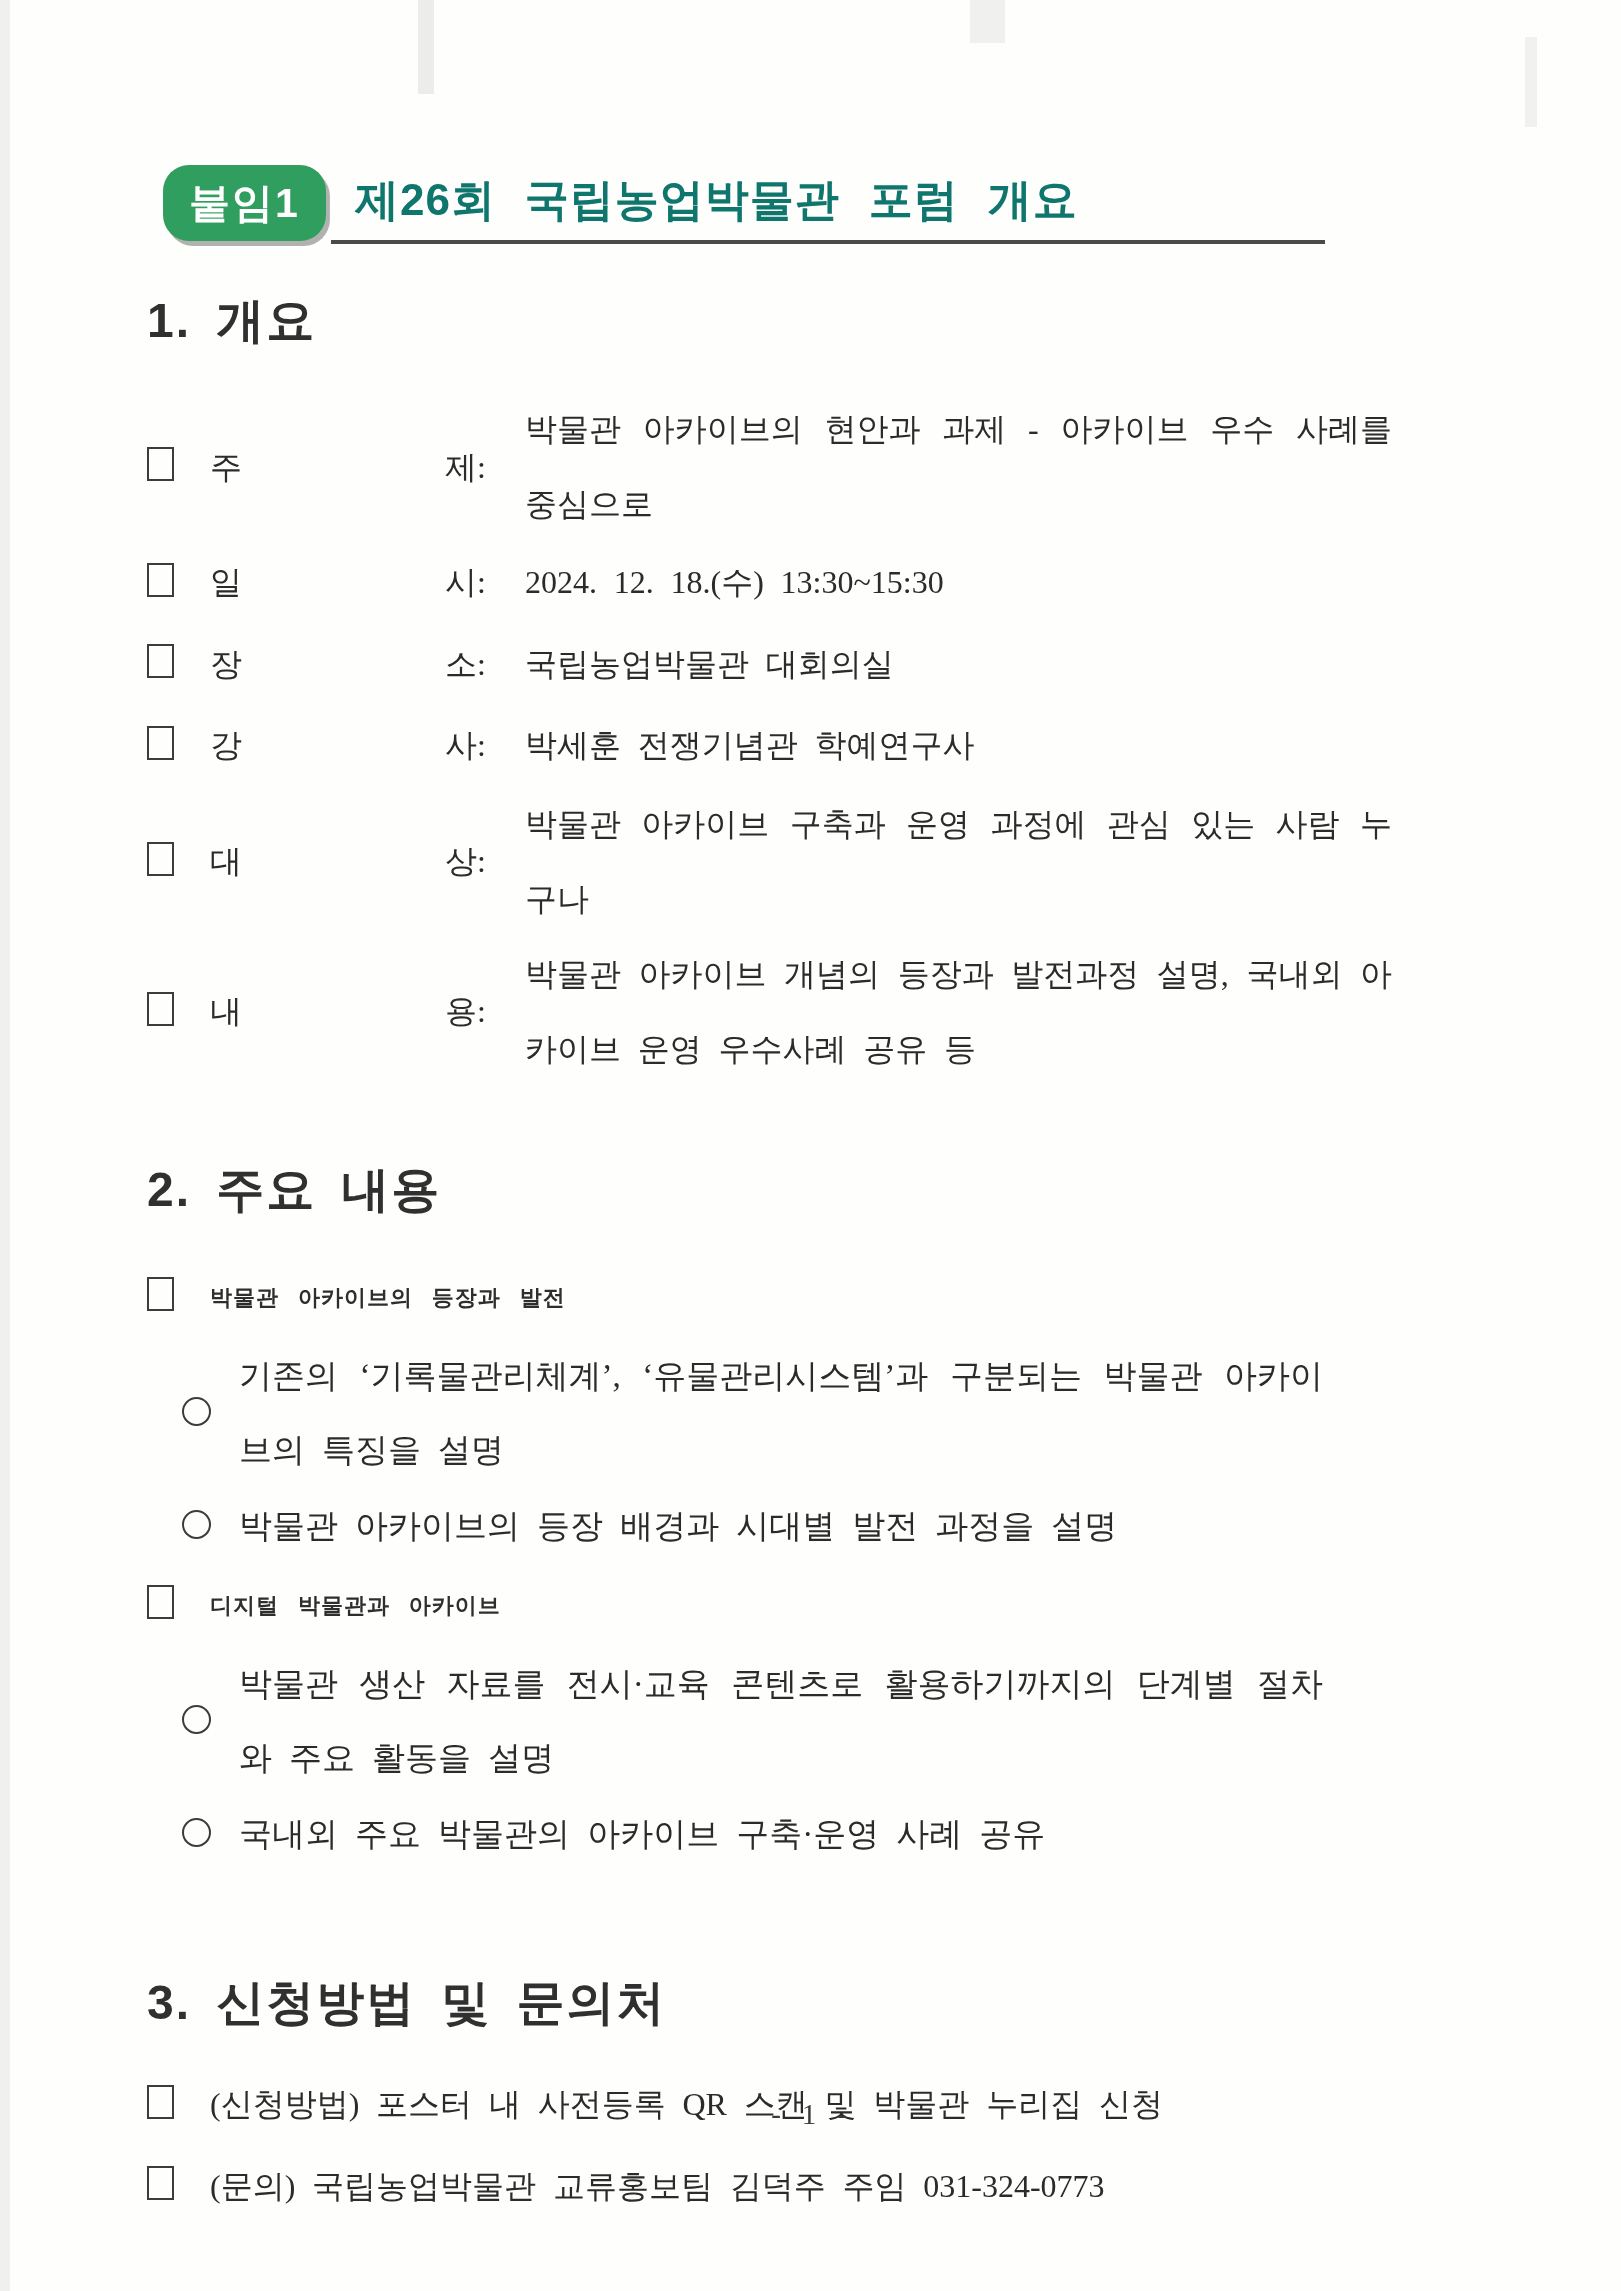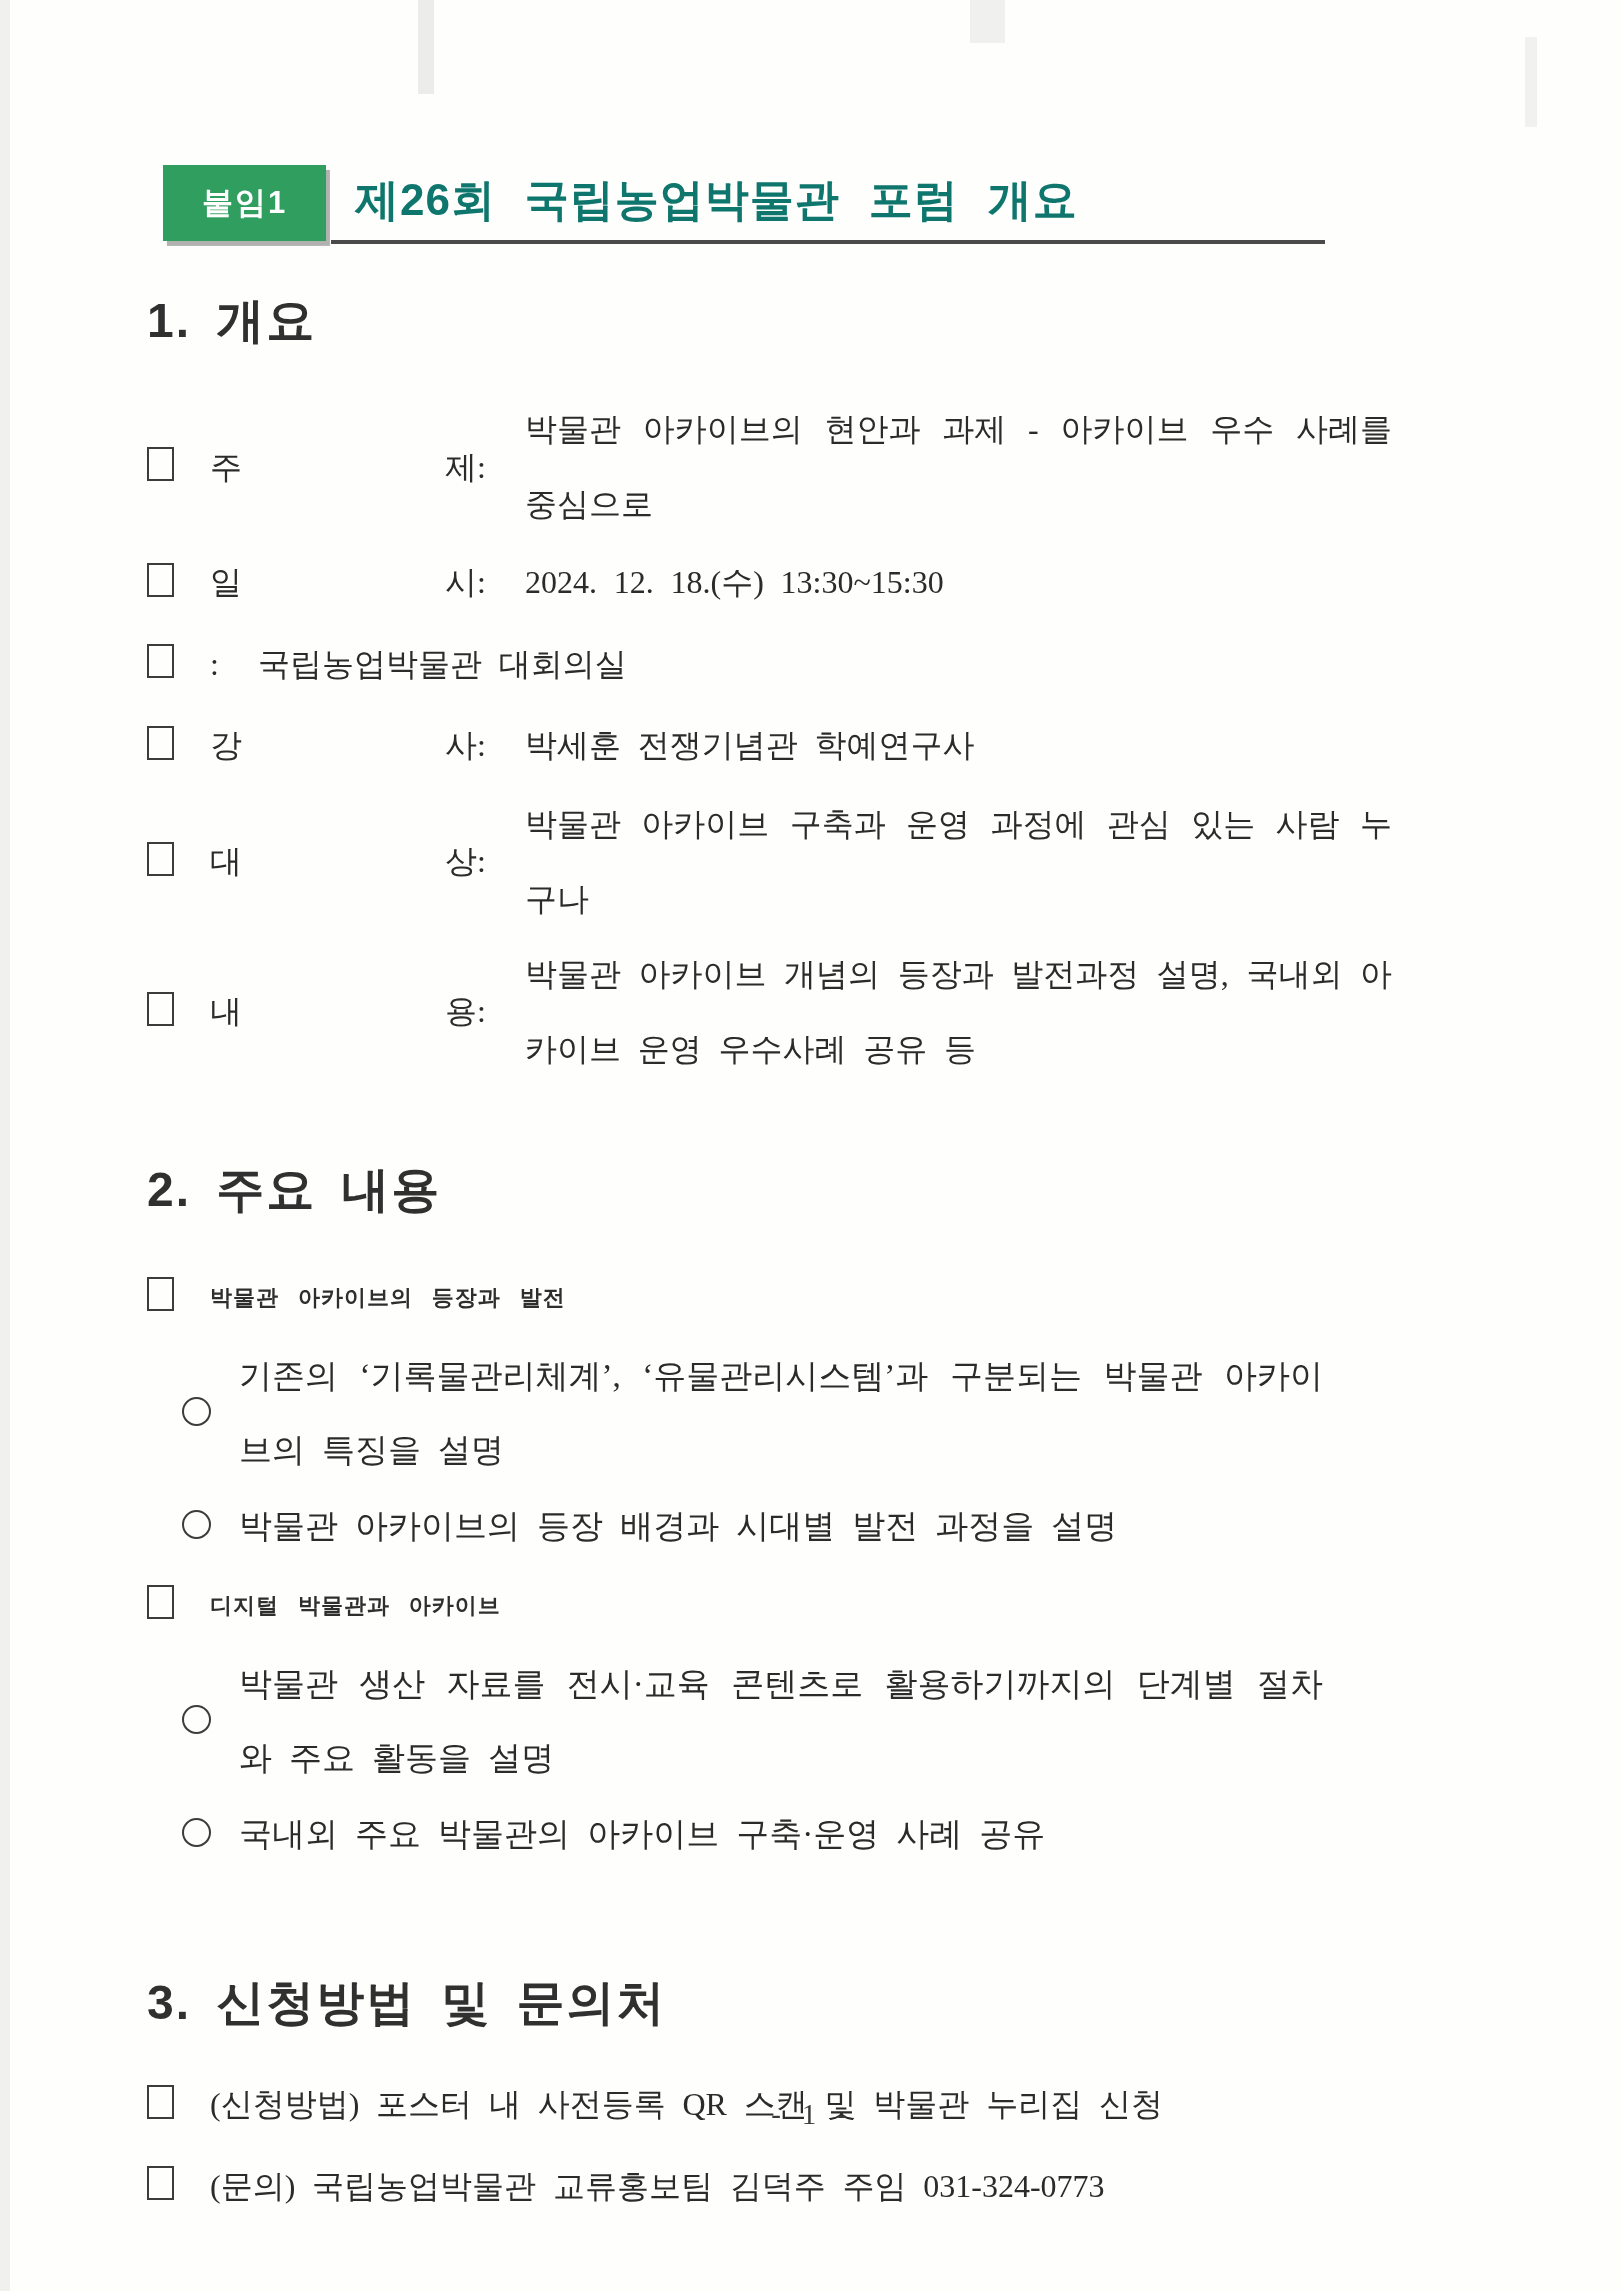--- a/index.html
+++ b/index.html
@@ -20,22 +20,22 @@
   .a4 { left:0; top:0; width:9.8px; height:2292px; background:rgba(210,210,210,.30); }
 
   
   .badge {
     position:absolute; left:163px; top:165px;
     width:163px; height:76px;
     background:var(--badge-green,#2f9e5f);
     box-shadow:3.9px 4.9px 0 rgba(85,85,85,.45);
     color:#ffffff;
     font-family:"Liberation Sans","DejaVu Sans",sans-serif;
-    font-weight:bold; font-size:31px; letter-spacing:2px;
-    display:flex; align-items:center; justify-content:center;
+    font-weight:bold; font-size:41px; letter-spacing:2px;
+    display:flex; align-items:center; justify-content:center;border-radius:26px;
   }
   .doc-title {
     position:absolute; left:355px; top:171px;
     font-family:"Liberation Sans","DejaVu Sans",sans-serif;
     font-weight:bold; font-size:44px; color:#0f766e;
     letter-spacing:1px; word-spacing:15.7px; white-space:nowrap;
   }
   .header-rule {
     position:absolute; left:331px; top:240px;
     width:994px; height:3.9px;
@@ -114,20 +114,21 @@
       <span class="txt">박물관 아카이브의 현안과 과제 - 아카이브 우수 사례를 중심으로</span>
     </div>
     <div class="row item">
       <span class="mark"><span class="box-sq"></span></span>
       <span class="lbl">일 시</span>
       <span class="colon">:</span>
       <span class="txt">2024. 12. 18.(수) 13:30~15:30</span>
     </div>
     <div class="row item">
       <span class="mark"><span class="box-sq"></span></span>
+      <span class="lbl">장 소</span>
       <span class="colon">:</span>
       <span class="txt">국립농업박물관 대회의실</span>
     </div>
     <div class="row item">
       <span class="mark"><span class="box-sq"></span></span>
       <span class="lbl">강 사</span>
       <span class="colon">:</span>
       <span class="txt">박세훈 전쟁기념관 학예연구사</span>
     </div>
     <div class="row item">

